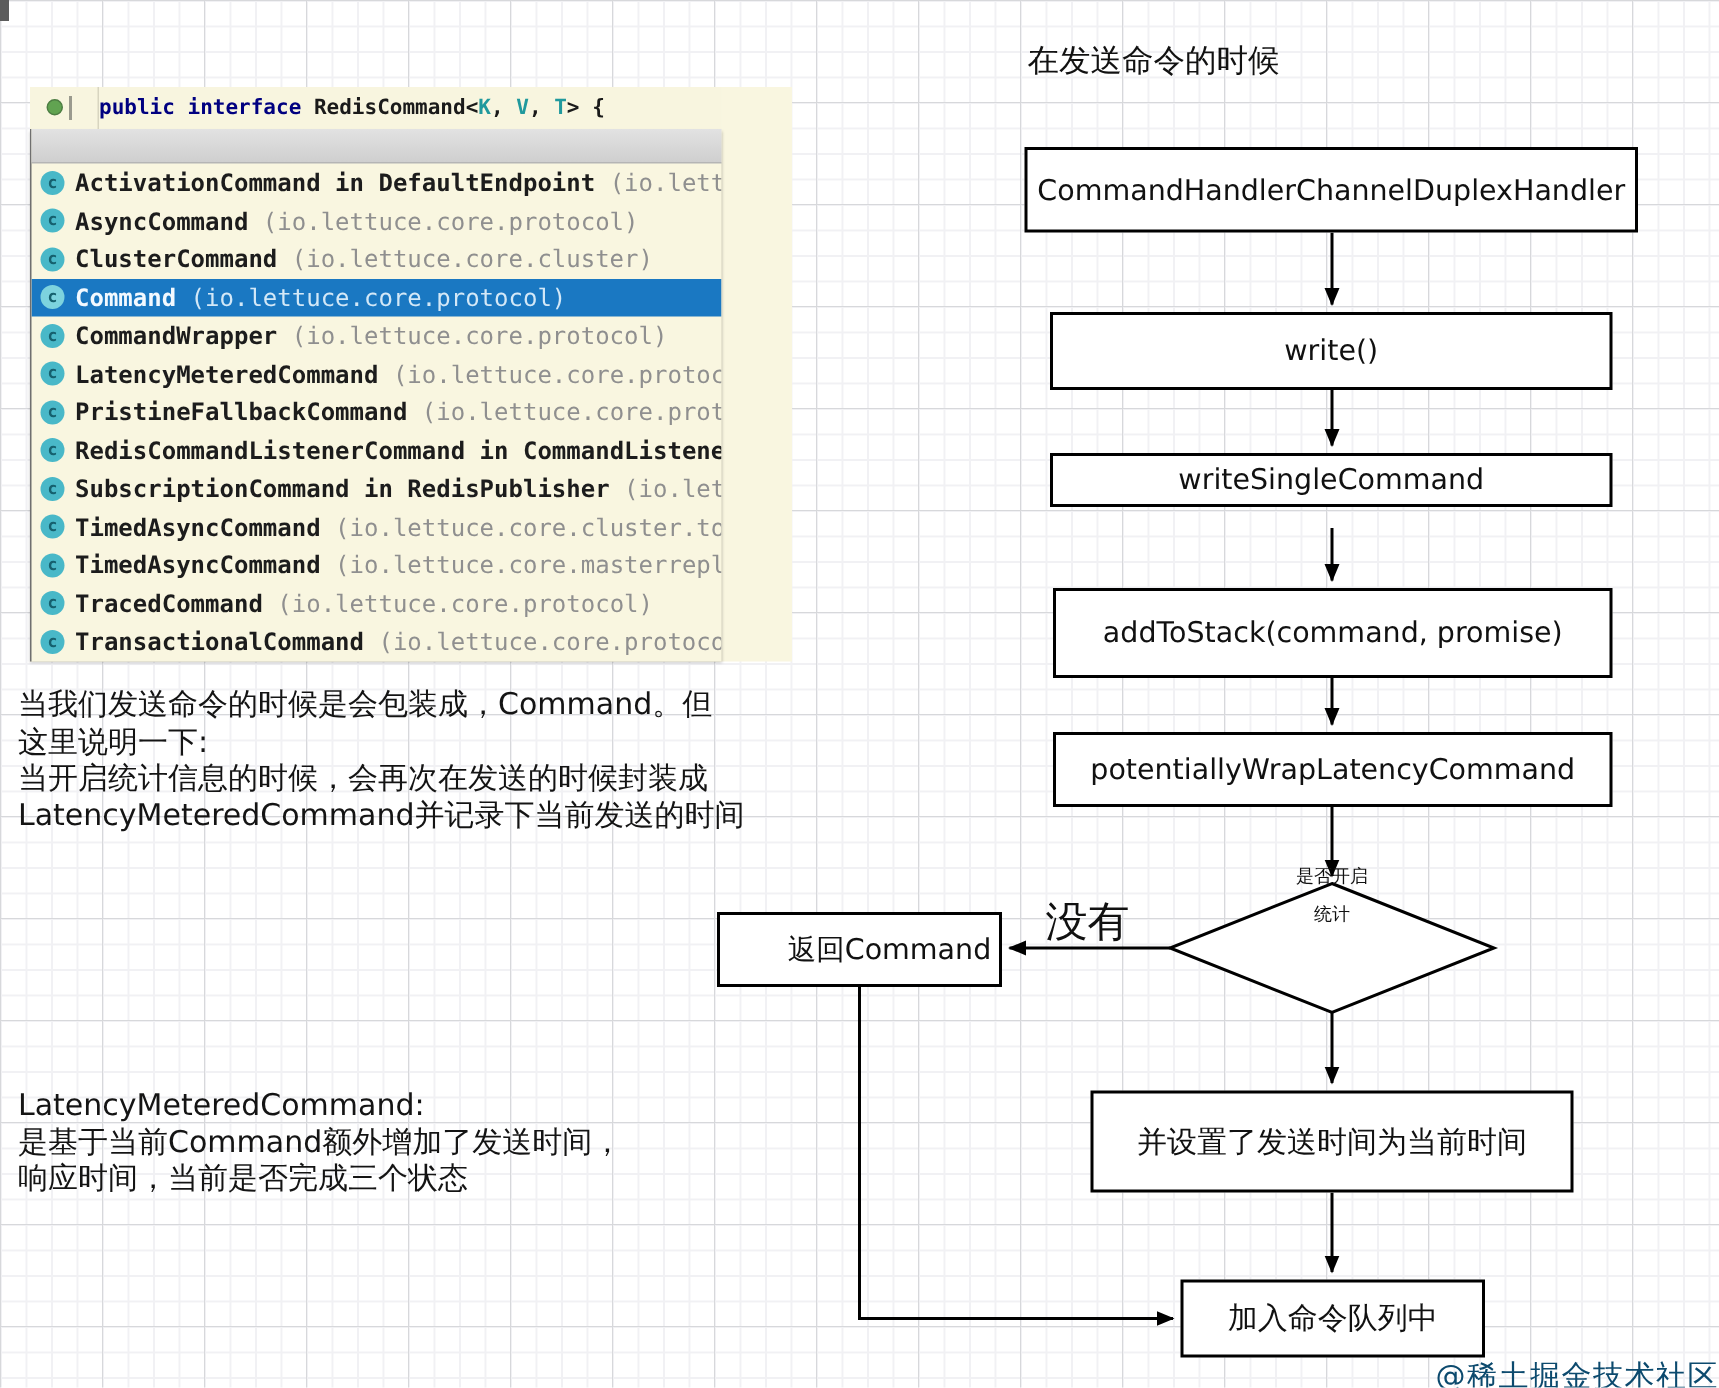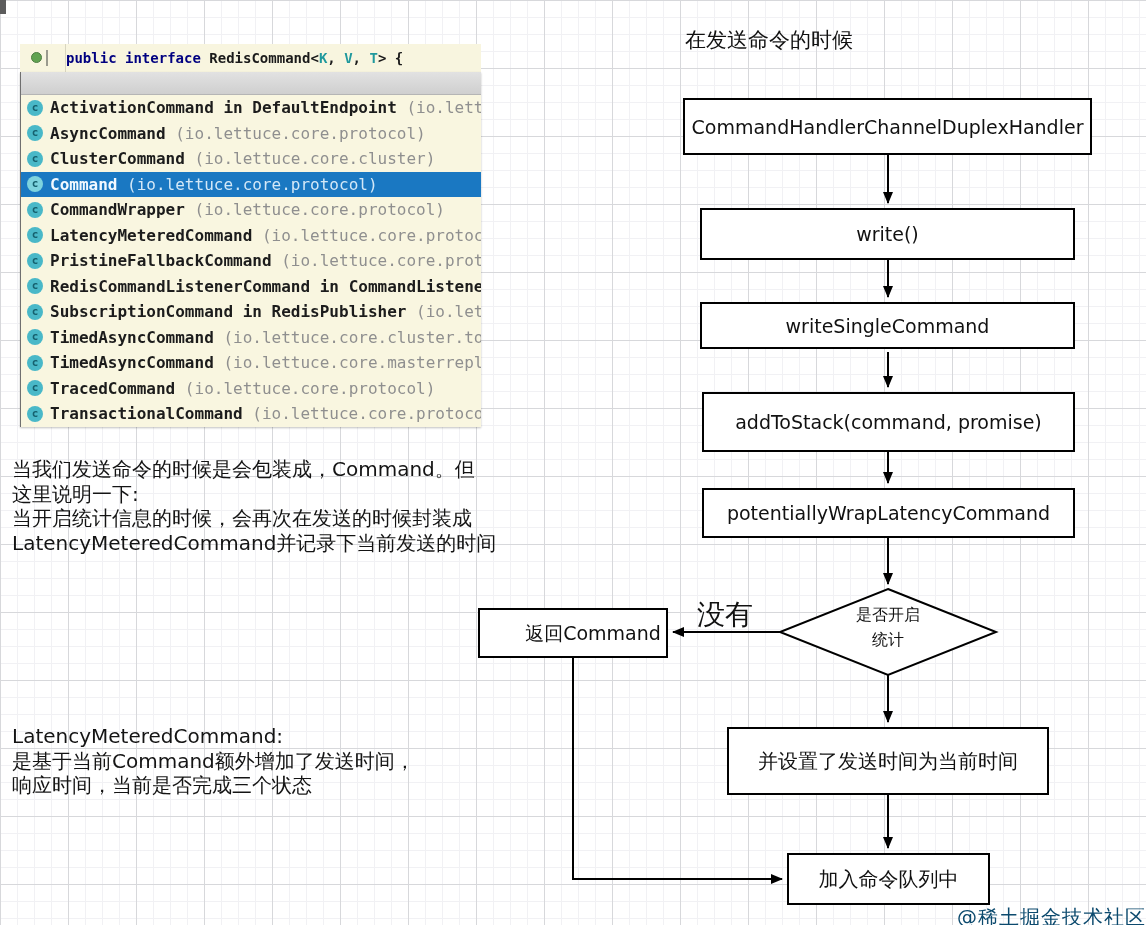--- a/index.html
+++ b/index.html
@@ -14,21 +14,21 @@
     font-family:"DejaVu Sans","Liberation Sans",sans-serif;color:#1a1a1a;
     background-image:
       linear-gradient(90deg, var(--grid-major) 1px, transparent 1px),
       linear-gradient(var(--grid-major) 1px, transparent 1px),
       linear-gradient(90deg, var(--grid-minor) 1px, transparent 1px),
       linear-gradient(var(--grid-minor) 1px, transparent 1px);
     background-size:68px 68px,68px 68px,17px 17px,17px 17px;
   }
   .abs{position:absolute;}
   
-  .editor{left:20px;top:44px;width:461px;height:383px;background:var(--popup-bg);
+  .editor{left:20px;top:58px;width:508px;height:383px;background:var(--popup-bg);
     font-family:"DejaVu Sans Mono","Liberation Mono",monospace;}
   .code-line{position:absolute;left:0;top:0;width:461px;height:28px;background:#f8f5df;
     display:flex;align-items:center;font-size:14px;font-weight:bold;white-space:pre;}
   .gutter{width:46px;height:28px;position:relative;border-right:1px solid #d8d5c0;flex:0 0 auto;}
   .impl-icon{position:absolute;left:11px;top:8px;width:11px;height:11px;border-radius:50%;
     background:#61a351;border:1px solid #4d7d43;}
   .impl-bar{position:absolute;left:26px;top:6px;width:2px;height:16px;background:#9a9a8e;}
   .kw{color:var(--keyword-navy);}
   .tp{color:var(--type-teal);}
   .popup{position:absolute;left:0;top:28px;width:461px;height:355px;background:var(--popup-bg);
@@ -50,27 +50,27 @@
   .note{left:12px;font-size:20px;line-height:24.5px;color:#141414;}
   .note1{top:457px;}
   .note2{top:724px;}
   
   .fc-title{left:685px;top:26px;font-size:21px;color:#111;}
   .node{border:2px solid #000;background:#fff;display:flex;flex-direction:row;
     align-items:center;justify-content:center;text-align:center;font-size:19px;
     line-height:24px;color:#111;}
   #n-handler{left:683px;top:98px;width:409px;height:57px;}
   #n-write{left:700px;top:208px;width:375px;height:52px;}
-  #n-writesingle{left:700px;top:302px;width:375px;height:47px;}
+  #n-writesingle{left:700px;top:302px;width:375px;height:36px;}
   #n-addtostack{left:702px;top:392px;width:373px;height:60px;}
   #n-wraplat{left:702px;top:488px;width:373px;height:50px;}
   #n-return{left:478px;top:608px;width:190px;height:50px;padding-left:40px;}
   #n-wrap2{left:727px;top:727px;width:322px;height:68px;font-size:20px;line-height:26px;}
   #n-enqueue{left:787px;top:853px;width:203px;height:52px;font-size:20px;font-family:Liberation Serif, serif;}
-  .decision-label{left:808px;top:602px;width:160px;text-align:center;font-size:16px;line-height:25px;color:#111;}
+  .decision-label{left:808px;top:572px;width:160px;text-align:center;font-size:12px;line-height:25px;color:#111;}
   .edge-no{left:697px;top:596px;font-size:28px;color:#111;}
   .watermark{left:957px;top:872px;font-size:20px;color:#0c4a6e;letter-spacing:1px;margin-top:32px;}
   .corner-mark{left:0;top:0;width:6px;height:14px;background:#5c5c5c;}
   svg.wires{position:absolute;left:0;top:0;width:1146px;height:925px;pointer-events:none;}
 </style>
 </head>
 <body>
 
 <div class="abs corner-mark"></div>
 

